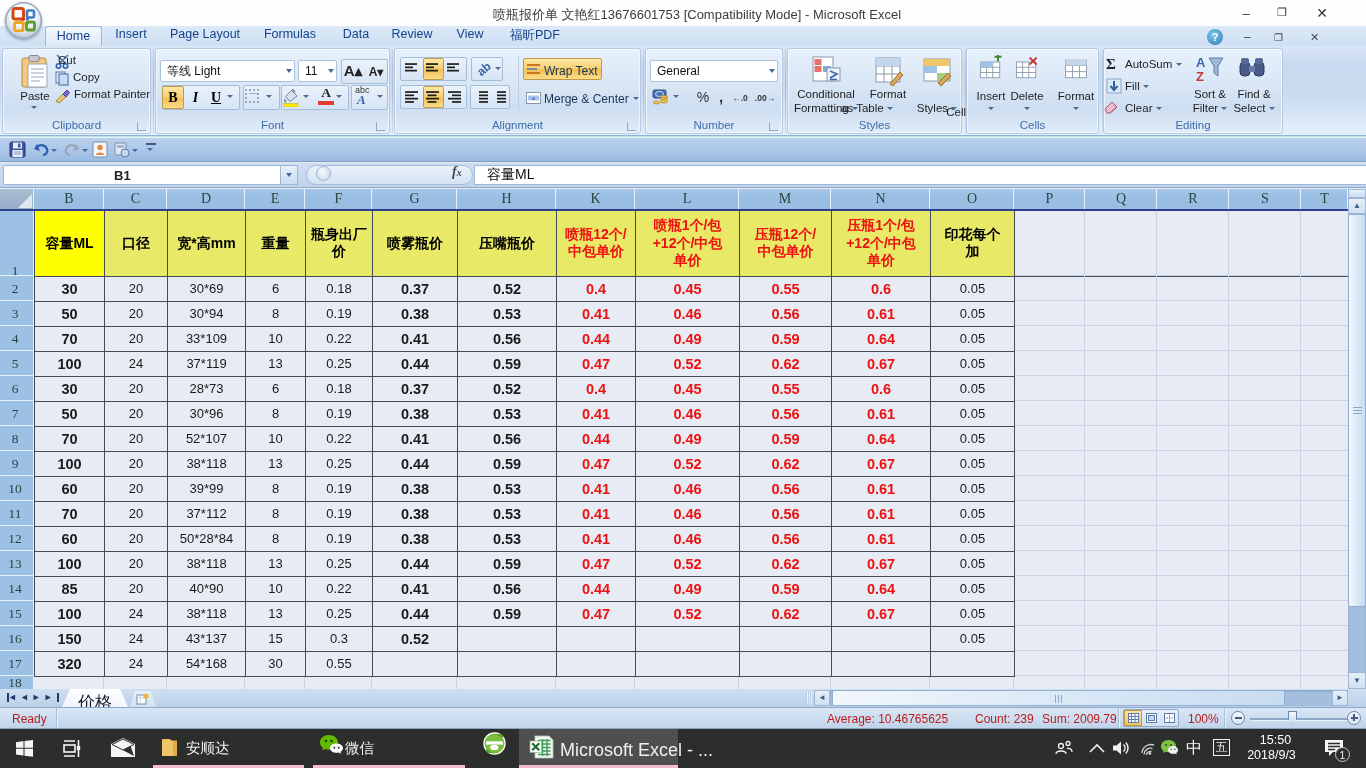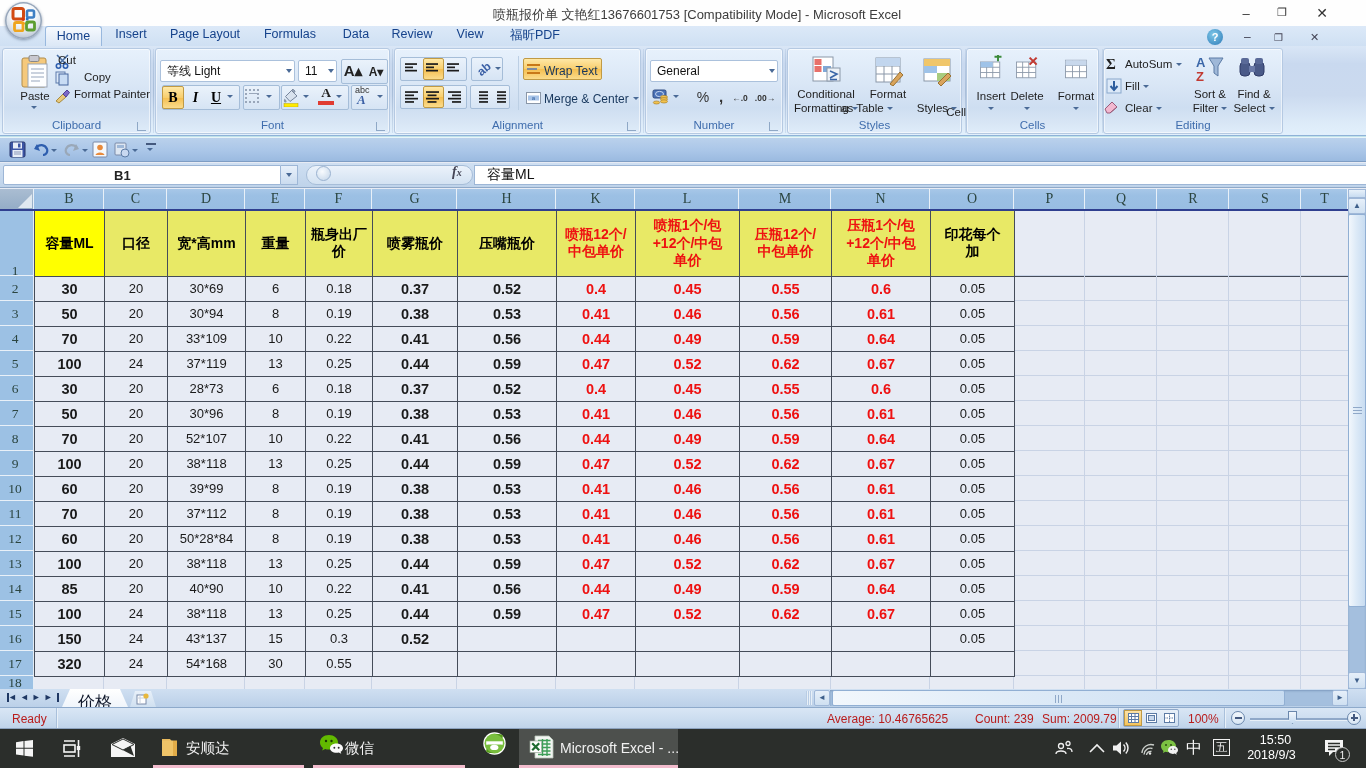--- a/index.html
+++ b/index.html
@@ -136,21 +136,21 @@
 <svg class="ab" style="left:55px;top:8px" width="15" height="15" viewBox="0 0 15 15">
 <path d="M2 1 L11 10 M13 1 L4 10" stroke="#4A6FA5" stroke-width="1.6"></path>
 <circle cx="3.5" cy="12" r="2.2" fill="none" stroke="#2E5EAE" stroke-width="1.6"></circle>
 <circle cx="10.5" cy="12" r="2.2" fill="none" stroke="#2E5EAE" stroke-width="1.6"></circle>
       </svg>
 <div class="ab btxt" style="left:58px;top:8px">Cut</div>
 <svg class="ab" style="left:55px;top:25px" width="15" height="15" viewBox="0 0 15 15">
 <rect x="1" y="1" width="9" height="11" fill="#DCE9F8" stroke="#5C7BAB"></rect>
         <rect x="4" y="3" width="9" height="11" fill="#C8DCF4" stroke="#46669E"></rect>
       </svg>
-<div class="ab btxt" style="left:84px;top:25px">Copy</div>
+<div class="ab btxt" style="left:73px;top:25px">Copy</div>
 <svg class="ab" style="left:54px;top:42px" width="17" height="16" viewBox="0 0 17 16">
 <path d="M2 13 L9 6 L12 9 L5 15 Z" fill="#E8C87A" stroke="#A98B3F"></path>
         <path d="M9 6 L13 2 L15.5 4.5 L12 9 Z" fill="#7B68C8" stroke="#4F3F93"></path>
       </svg>
 <div class="ab btxt" style="left:74px;top:42px">Format Painter</div>
 <div class="ab combo" style="left:160px;top:14px;width:135px;height:22px;line-height:20px;padding-left:6px">等线 Light<span class="carr"></span></div>
 <div class="ab combo" style="left:298px;top:14px;width:39px;height:22px;line-height:20px;padding-left:6px">11<span class="carr"></span></div>
 <div class="ab" style="left:341px;top:13px;width:47px;height:25px;background:linear-gradient(180deg,#EAF2FB,#D6E4F4);border:1px solid #A5BDD8;border-radius:2px"></div>
 <div class="ab sbtn" style="left:342px;top:14px;width:22px;height:22px;font-size:15px;font-weight:bold;color:#222;text-align:center;line-height:20px">A▴</div>
 <div class="ab sbtn" style="left:365px;top:14px;width:22px;height:22px;font-size:12px;font-weight:bold;color:#222;text-align:center;line-height:22px">A▾</div>
@@ -891,21 +891,21 @@
     </svg>
 <div class="ab" style="left:519px;top:729px;width:159px;height:39px;background:#4D504D"></div>
 <div class="ab pink" style="left:519px;top:765px;width:159px"></div>
 <svg class="ab" style="left:529px;top:735px" width="25" height="24" viewBox="0 0 25 24">
 <path d="M6 1 H20 L24 5 V23 H6 Z" fill="#F2F5F2" stroke="#B8C4B8" stroke-width="0.8"></path>
 <path d="M9 5.5 H21.5 M9 9 H21.5 M9 12.5 H21.5 M9 16 H21.5 M9 19.5 H21.5" stroke="#3E9E58" stroke-width="1.6"></path>
 <path d="M13.5 4 V21 M18 4 V21" stroke="#3E9E58" stroke-width="1.4"></path>
 <rect x="1" y="6" width="11.5" height="11.5" fill="#FFFFFF" stroke="#9AA89A" stroke-width="0.7"></rect>
 <path d="M3.2 8.2 L10.2 15.2 M10.2 8.2 L3.2 15.2" stroke="#1E6B30" stroke-width="2.2"></path>
     </svg>
-<div class="ab tbt" style="left:560px;top:740px;font-size:14px">Microsoft Excel - ...</div>
+<div class="ab tbt" style="left:560px;top:740px;font-size:18px">Microsoft Excel - ...</div>
 <svg class="ab" style="left:1055px;top:740px" width="18" height="15" viewBox="0 0 18 15">
 <g fill="none" stroke="#F0F0F0" stroke-width="1.3">
 <circle cx="6" cy="6" r="2.5"></circle>
         <path d="M1 14 C1 10 11 10 11 14"></path>
         <circle cx="13" cy="3.5" r="2"></circle>
         <path d="M12 8.5 C16 8 17 10 17 12"></path>
       </g>
     </svg>
 <svg class="ab" style="left:1089px;top:743px" width="16" height="10" viewBox="0 0 16 10">
       <path d="M1 9 L8 2 L15 9" fill="none" stroke="#F0F0F0" stroke-width="1.6"></path>

